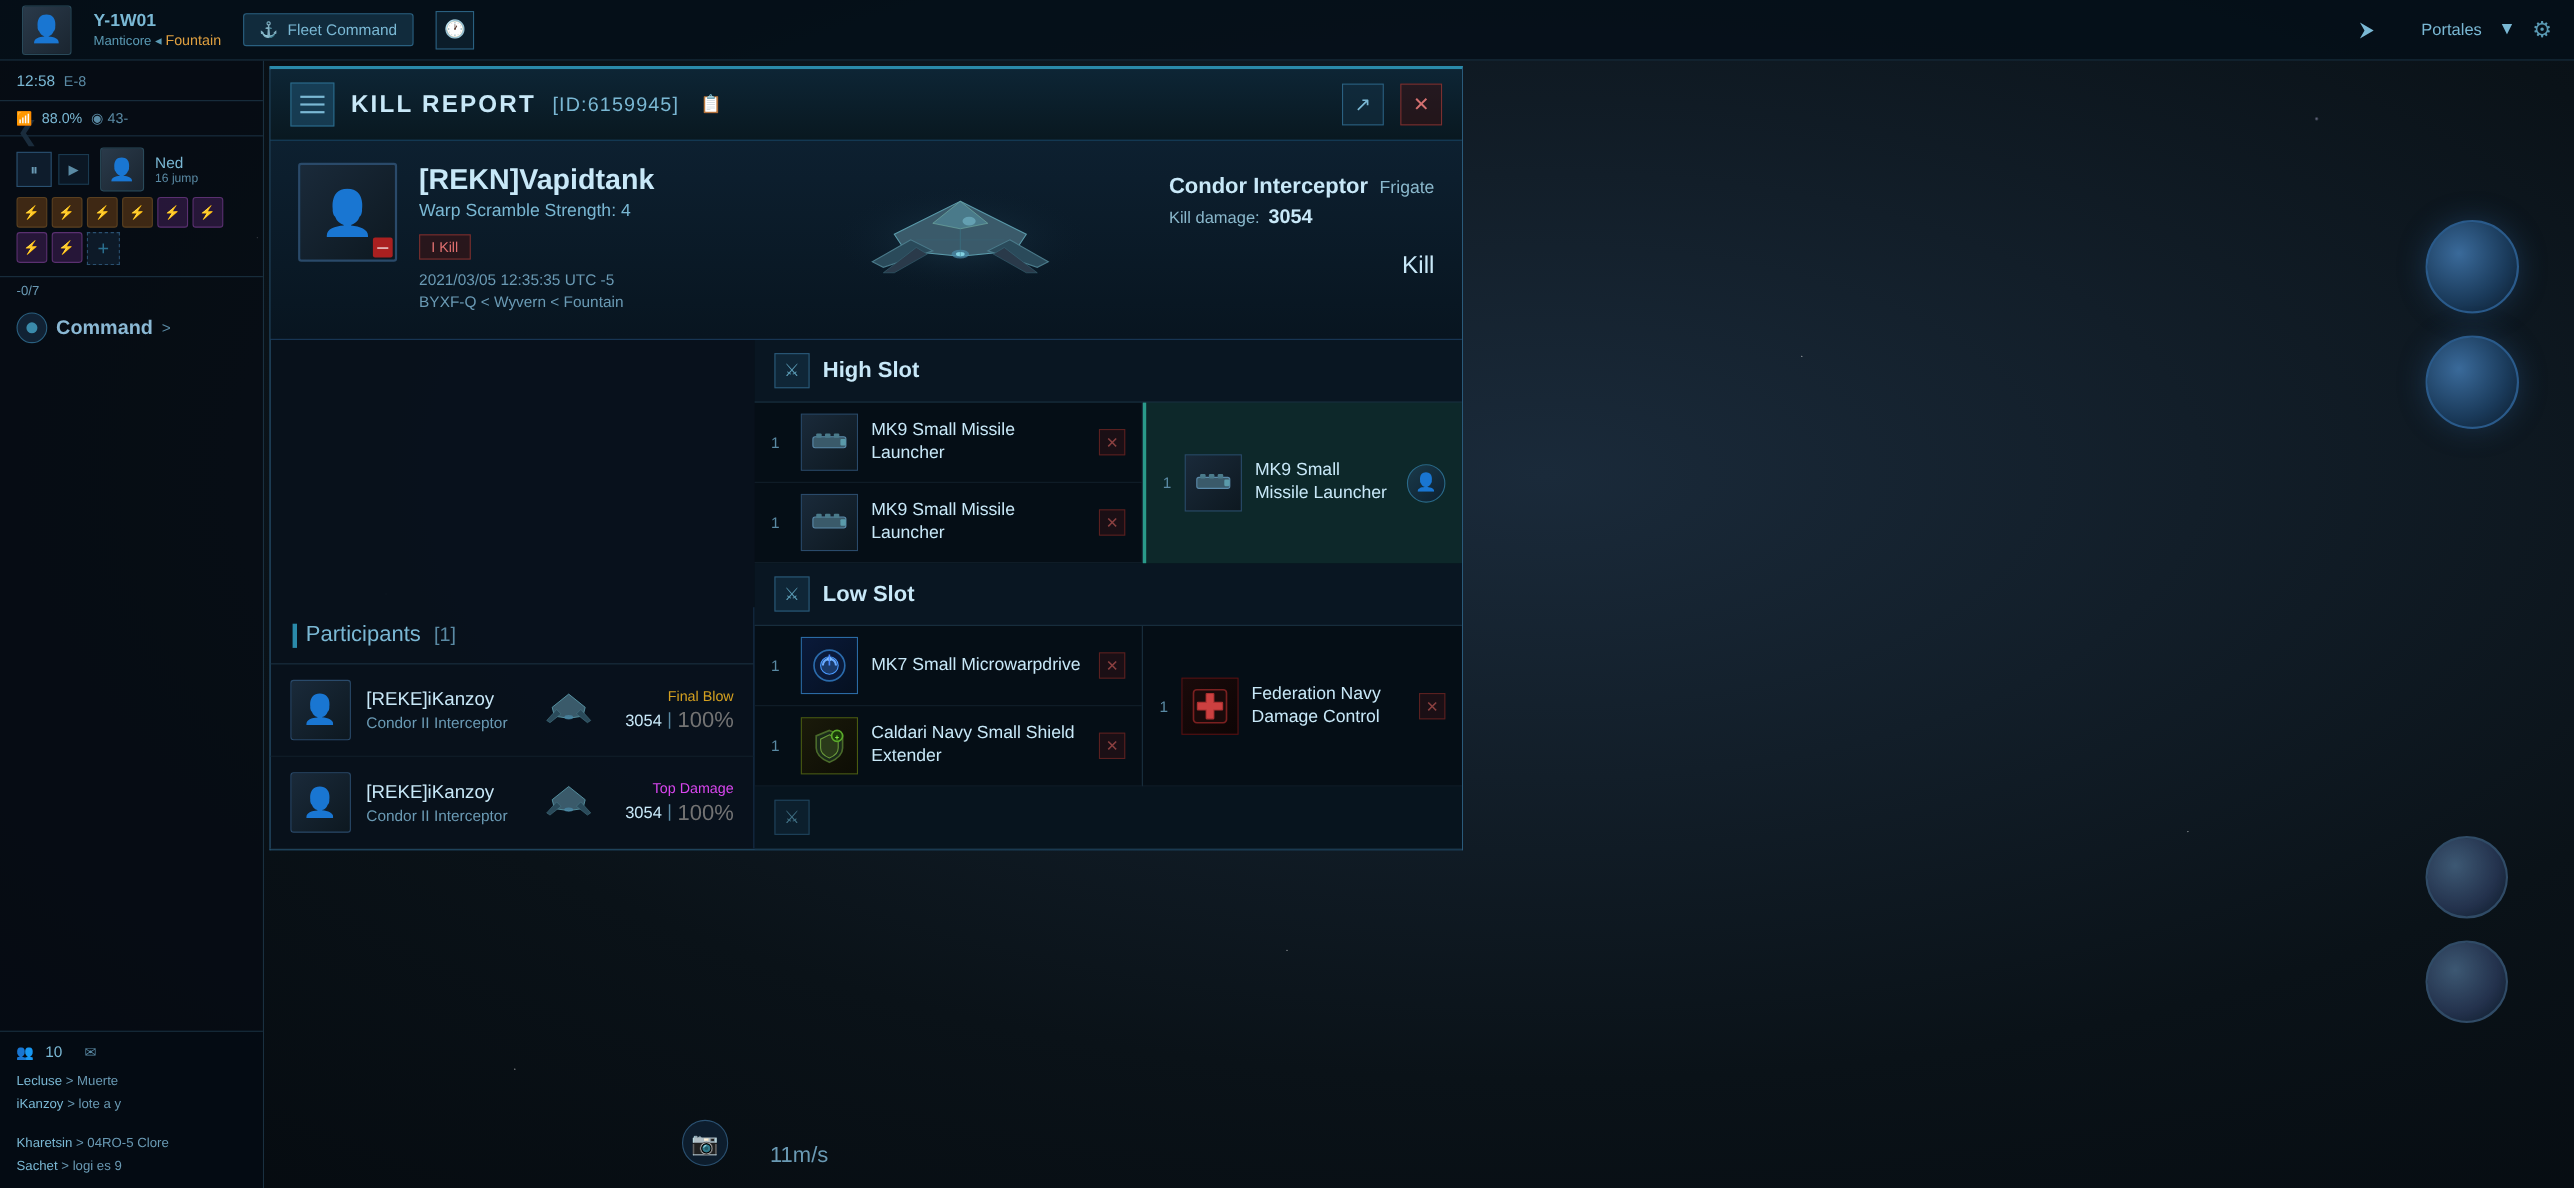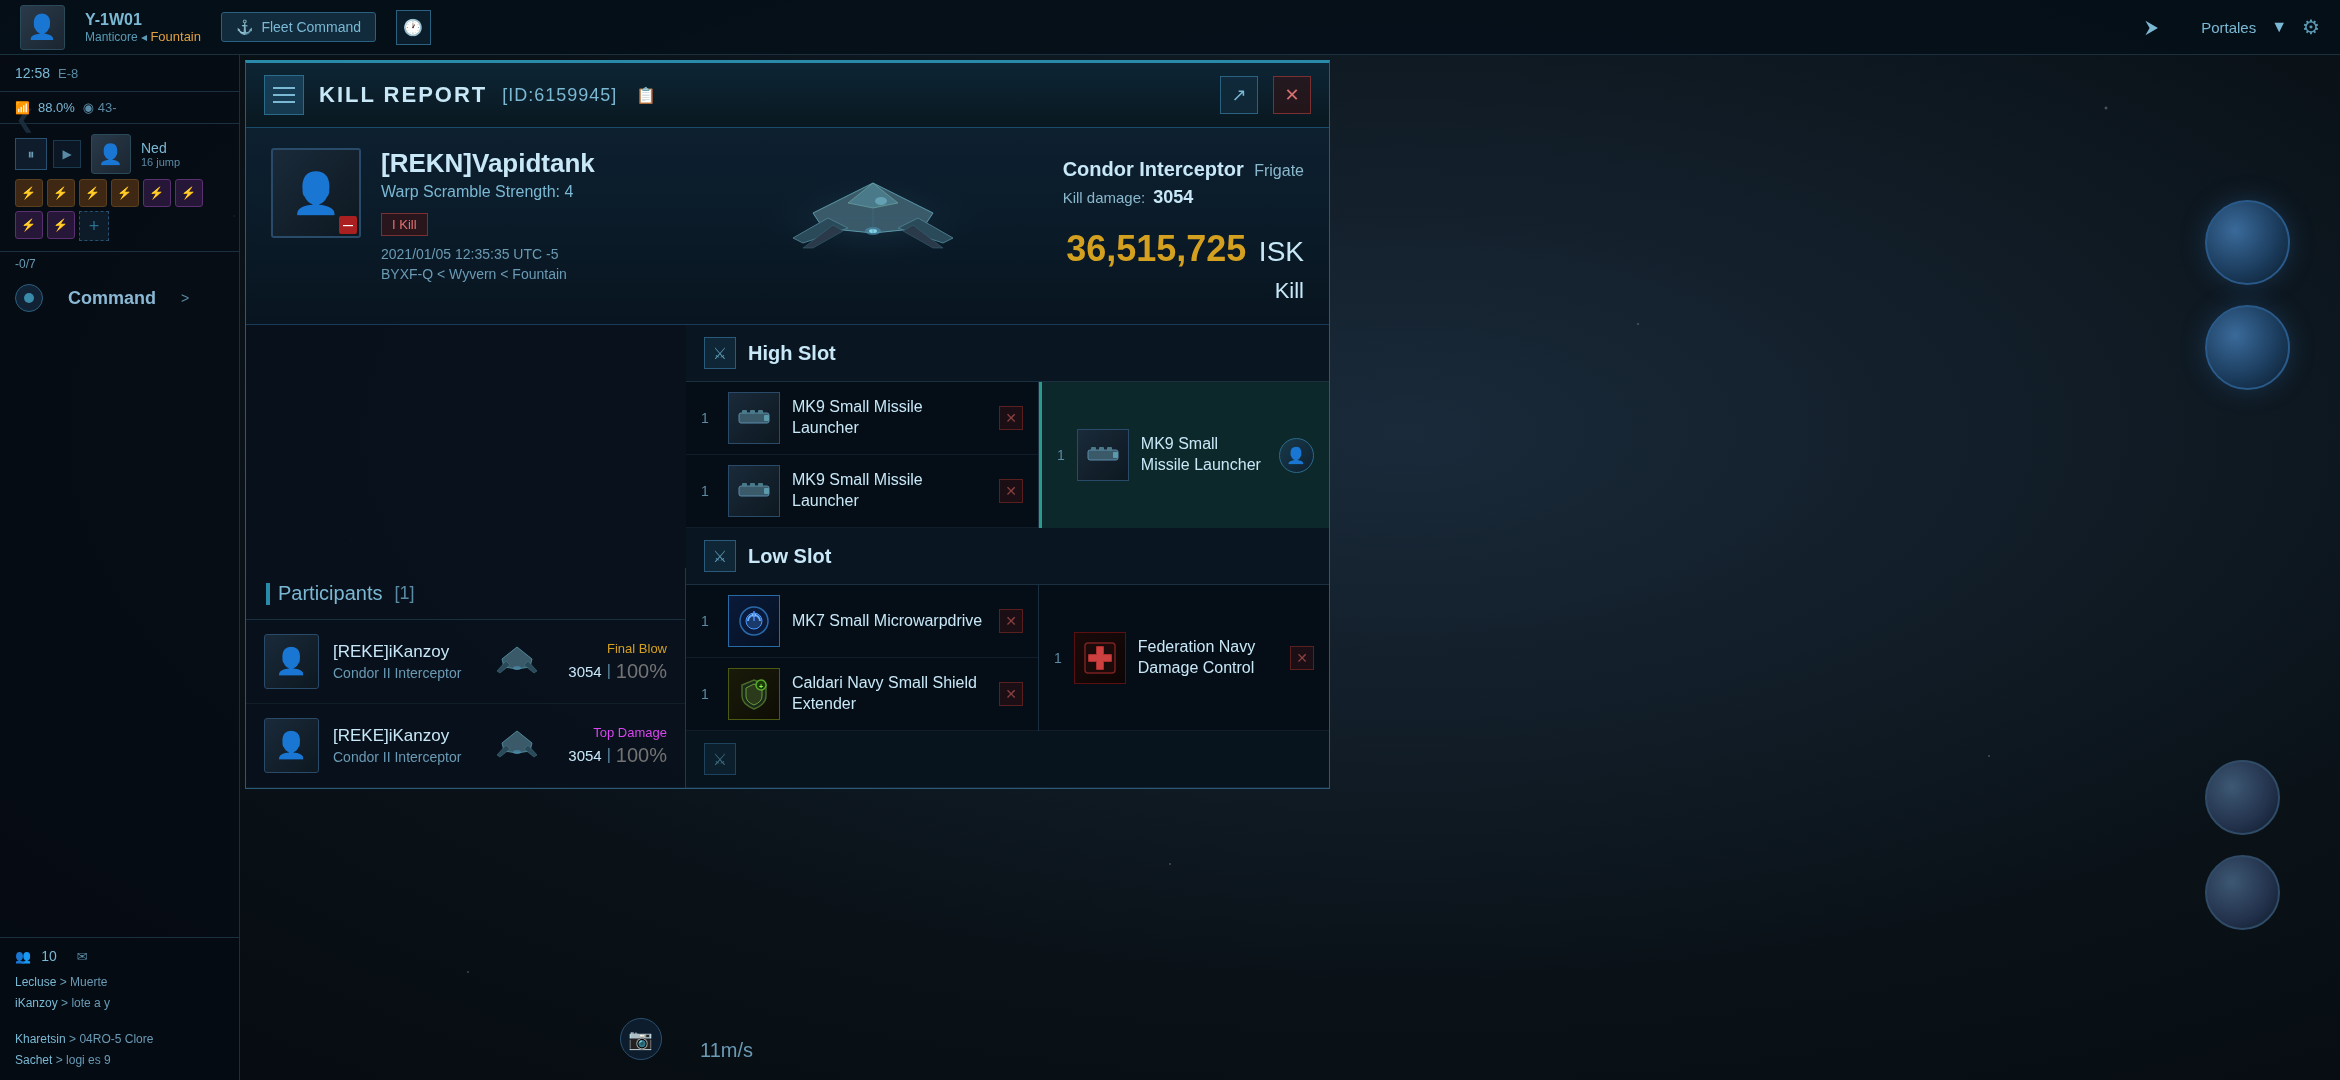--- a/index.html
+++ b/index.html
@@ -210,21 +210,21 @@
     .sidebar-counter {
       color: #6a9ab4;
       font-size: 12px;
       padding: 5px 15px;
     }
 
     .sidebar-command {
       padding: 8px 15px;
       display: flex;
       align-items: center;
-      gap: 25px;
+      gap: 8px;
     }
 
     .sidebar-dot {
       width: 28px;
       height: 28px;
       border-radius: 50%;
       background: rgba(20, 40, 60, 0.8);
       border: 1px solid #2a6080;
       display: flex;
       align-items: center;
@@ -796,21 +796,21 @@
 
   <div class="victim-section">
     <div class="victim-avatar">
       👤
       <div class="victim-avatar-badge">—</div>
     </div>
     <div class="victim-info">
       <div class="victim-name">[REKN]Vapidtank</div>
       <div class="victim-scramble">Warp Scramble Strength: 4</div>
       <div class="kill-badge">I Kill</div>
-      <div class="victim-date">2021/01/05 12:35:35 UTC -5</div>
+      <div class="victim-date">2021/03/05 12:35:35 UTC -5</div>
       <div class="victim-location">BYXF-Q &lt; Wyvern &lt; Fountain</div>
     </div>
 
     <div class="victim-ship-img">
       <svg class="ship-svg" viewBox="0 0 280 130">
 
         <defs>
           <radialGradient id="shipGlow" cx="50%" cy="50%" r="50%">
             <stop offset="0%" stop-color="#4a8aaa" stop-opacity="0.2"></stop>
             <stop offset="100%" stop-color="#0a1a2a" stop-opacity="0"></stop>
@@ -840,24 +840,20 @@
     </div>
 
     <div class="victim-stats">
       <div>
         <span class="ship-type">Condor Interceptor</span>
         <span class="ship-class" style="display:inline;color:#8ab8cc;margin-left:6px;">Frigate</span>
       </div>
       <div style="display:flex;align-items:baseline;gap:8px;margin-top:6px;">
         <span class="total-damage-label">Kill damage:</span>
         <span class="total-damage-value">3054</span>
-      </div>
-      <div style="margin-top:8px;">
-        <span class="isk-value">36,515,725</span>
-        <span class="isk-label">ISK</span>
       </div>
       <div class="kill-label">Kill</div>
     </div>
   </div>
 
   <div class="kill-body">
 
     <div class="participants-panel">
       <div class="participants-header">
         <div class="participants-bar"></div>

